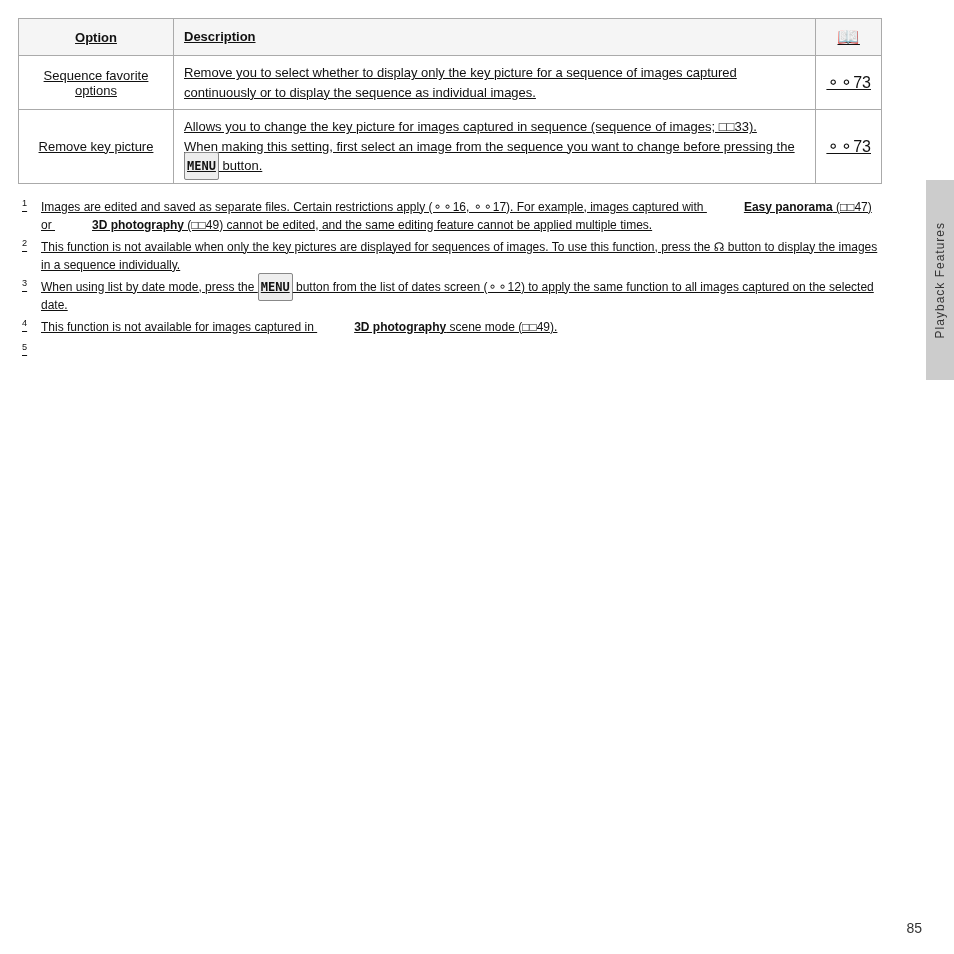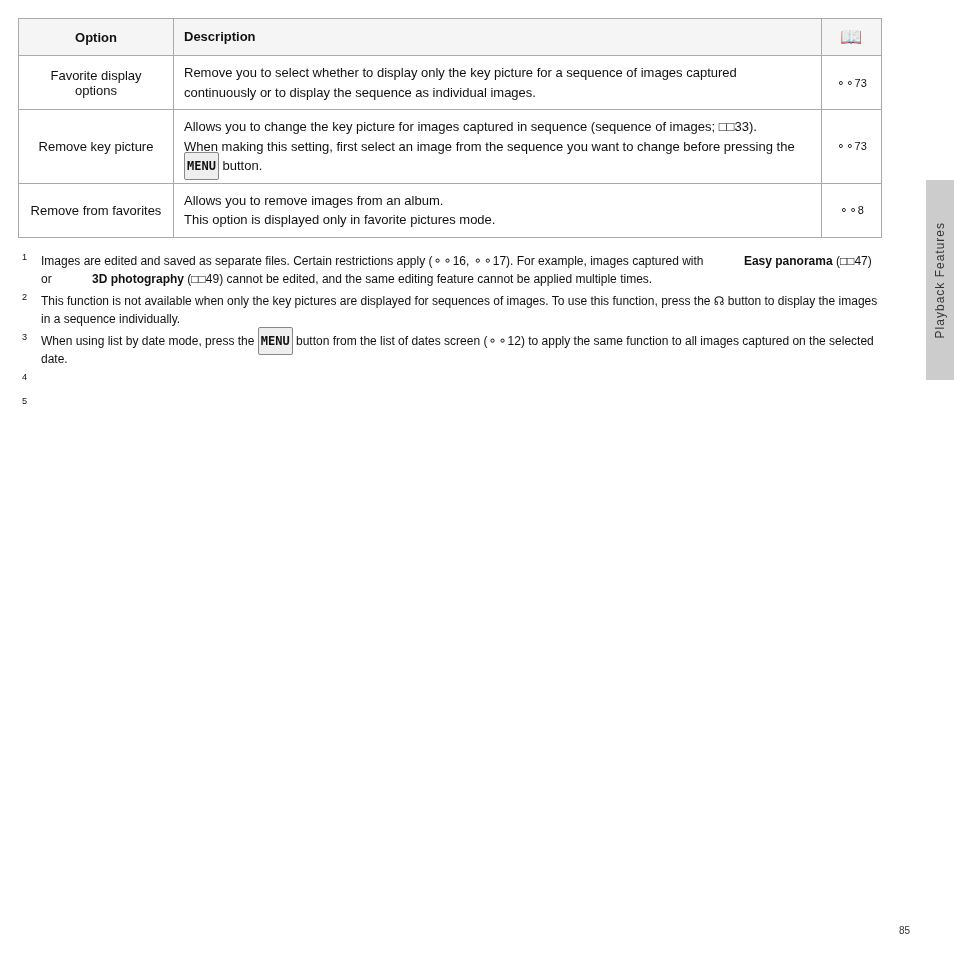--- a/index.html
+++ b/index.html
@@ -9,20 +9,21 @@
       font-size: 13px;
       color: #111;
       width: 954px;
       min-height: 954px;
       position: relative;
     }
 
     .page-container {
       padding: 18px 18px 18px 18px;
       max-width: 900px;
+      text-decoration: underline;
     }
 
     
     table {
       width: 100%;
       border-collapse: collapse;
       margin-bottom: 14px;
     }
     th, td {
       border: 1px solid #aaa;
@@ -44,21 +45,21 @@
       font-size: 13px;
       line-height: 1.5;
     }
     .col-ref {
       width: 60px;
       text-align: center;
       font-size: 12px;
       white-space: nowrap;
     }
     .ref-symbol {
-      font-size: 11px;
+      font-size: 16px;
       white-space: nowrap;
     }
     
     .th-icon {
       font-size: 18px;
     }
 
     
     .footnotes {
       font-size: 12px;
@@ -101,22 +102,22 @@
       transform: rotate(180deg);
       font-size: 12px;
       color: #333;
       letter-spacing: 1px;
     }
 
     
     .page-number {
       position: absolute;
       bottom: 18px;
-      right: 44px;
-      font-size: 10px;
+      right: 32px;
+      font-size: 14px;
       color: #333;
     }
 
     
     .menu-label {
       font-family: monospace;
       font-weight: bold;
       font-size: 12px;
       background: #eee;
       border: 1px solid #888;
@@ -133,51 +134,41 @@
     <thead>
       <tr>
         <th class="col-option">Option</th>
         <th class="col-desc">Description</th>
         <th class="col-ref th-icon">📖</th>
       </tr>
     </thead>
     <tbody>
 
       <tr>
-        <td class="col-option">Favorite display options</td>
+        <td class="col-option">Sequence favorite options</td>
         <td class="col-desc">
           Remove you to select whether to display only the key picture for a sequence of images captured continuously or to display the sequence as individual images.
         </td>
         <td class="col-ref">
           <span class="ref-symbol">⚬⚬73</span>
         </td>
       </tr>
 
       <tr>
         <td class="col-option">Remove key picture</td>
         <td class="col-desc">
           Allows you to change the key picture for images captured in sequence (sequence of images; □□33).<br>
           When making this setting, first select an image from the sequence you want to change before pressing the <span class="menu-label">MENU</span> button.
         </td>
         <td class="col-ref">
           <span class="ref-symbol">⚬⚬73</span>
         </td>
       </tr>
 
 
-      <tr>
-        <td class="col-option">Remove from favorites</td>
-        <td class="col-desc">
-          Allows you to remove images from an album.<br>
-          This option is displayed only in favorite pictures mode.
-        </td>
-        <td class="col-ref">
-          <span class="ref-symbol">⚬⚬8</span>
-        </td>
-      </tr>
     </tbody>
   </table>
 
   <div class="footnotes">
 
     <div class="footnote-item">
       <span class="footnote-num"><sup>1</sup></span>
       <span class="footnote-text">
         Images are edited and saved as separate files. Certain restrictions apply (⚬⚬16, ⚬⚬17). For example, images captured with <span class="bold">Easy panorama</span> (□□47) or <span class="bold">3D photography</span> (□□49) cannot be edited, and the same editing feature cannot be applied multiple times.
       </span>
@@ -192,20 +183,23 @@
 
     <div class="footnote-item">
       <span class="footnote-num"><sup>3</sup></span>
       <span class="footnote-text">
         When using list by date mode, press the <span class="menu-label">MENU</span> button from the list of dates screen (⚬⚬12) to apply the same function to all images captured on the selected date.
       </span>
     </div>
 
     <div class="footnote-item">
       <span class="footnote-num"><sup>4</sup></span>
+      <span class="footnote-text">
+        This function is not available for images captured in <span class="bold">3D photography</span> scene mode (□□49).
+      </span>
     </div>
 
     <div class="footnote-item">
       <span class="footnote-num"><sup>5</sup></span>
     </div>
 
   </div>
 
 </div>
 

